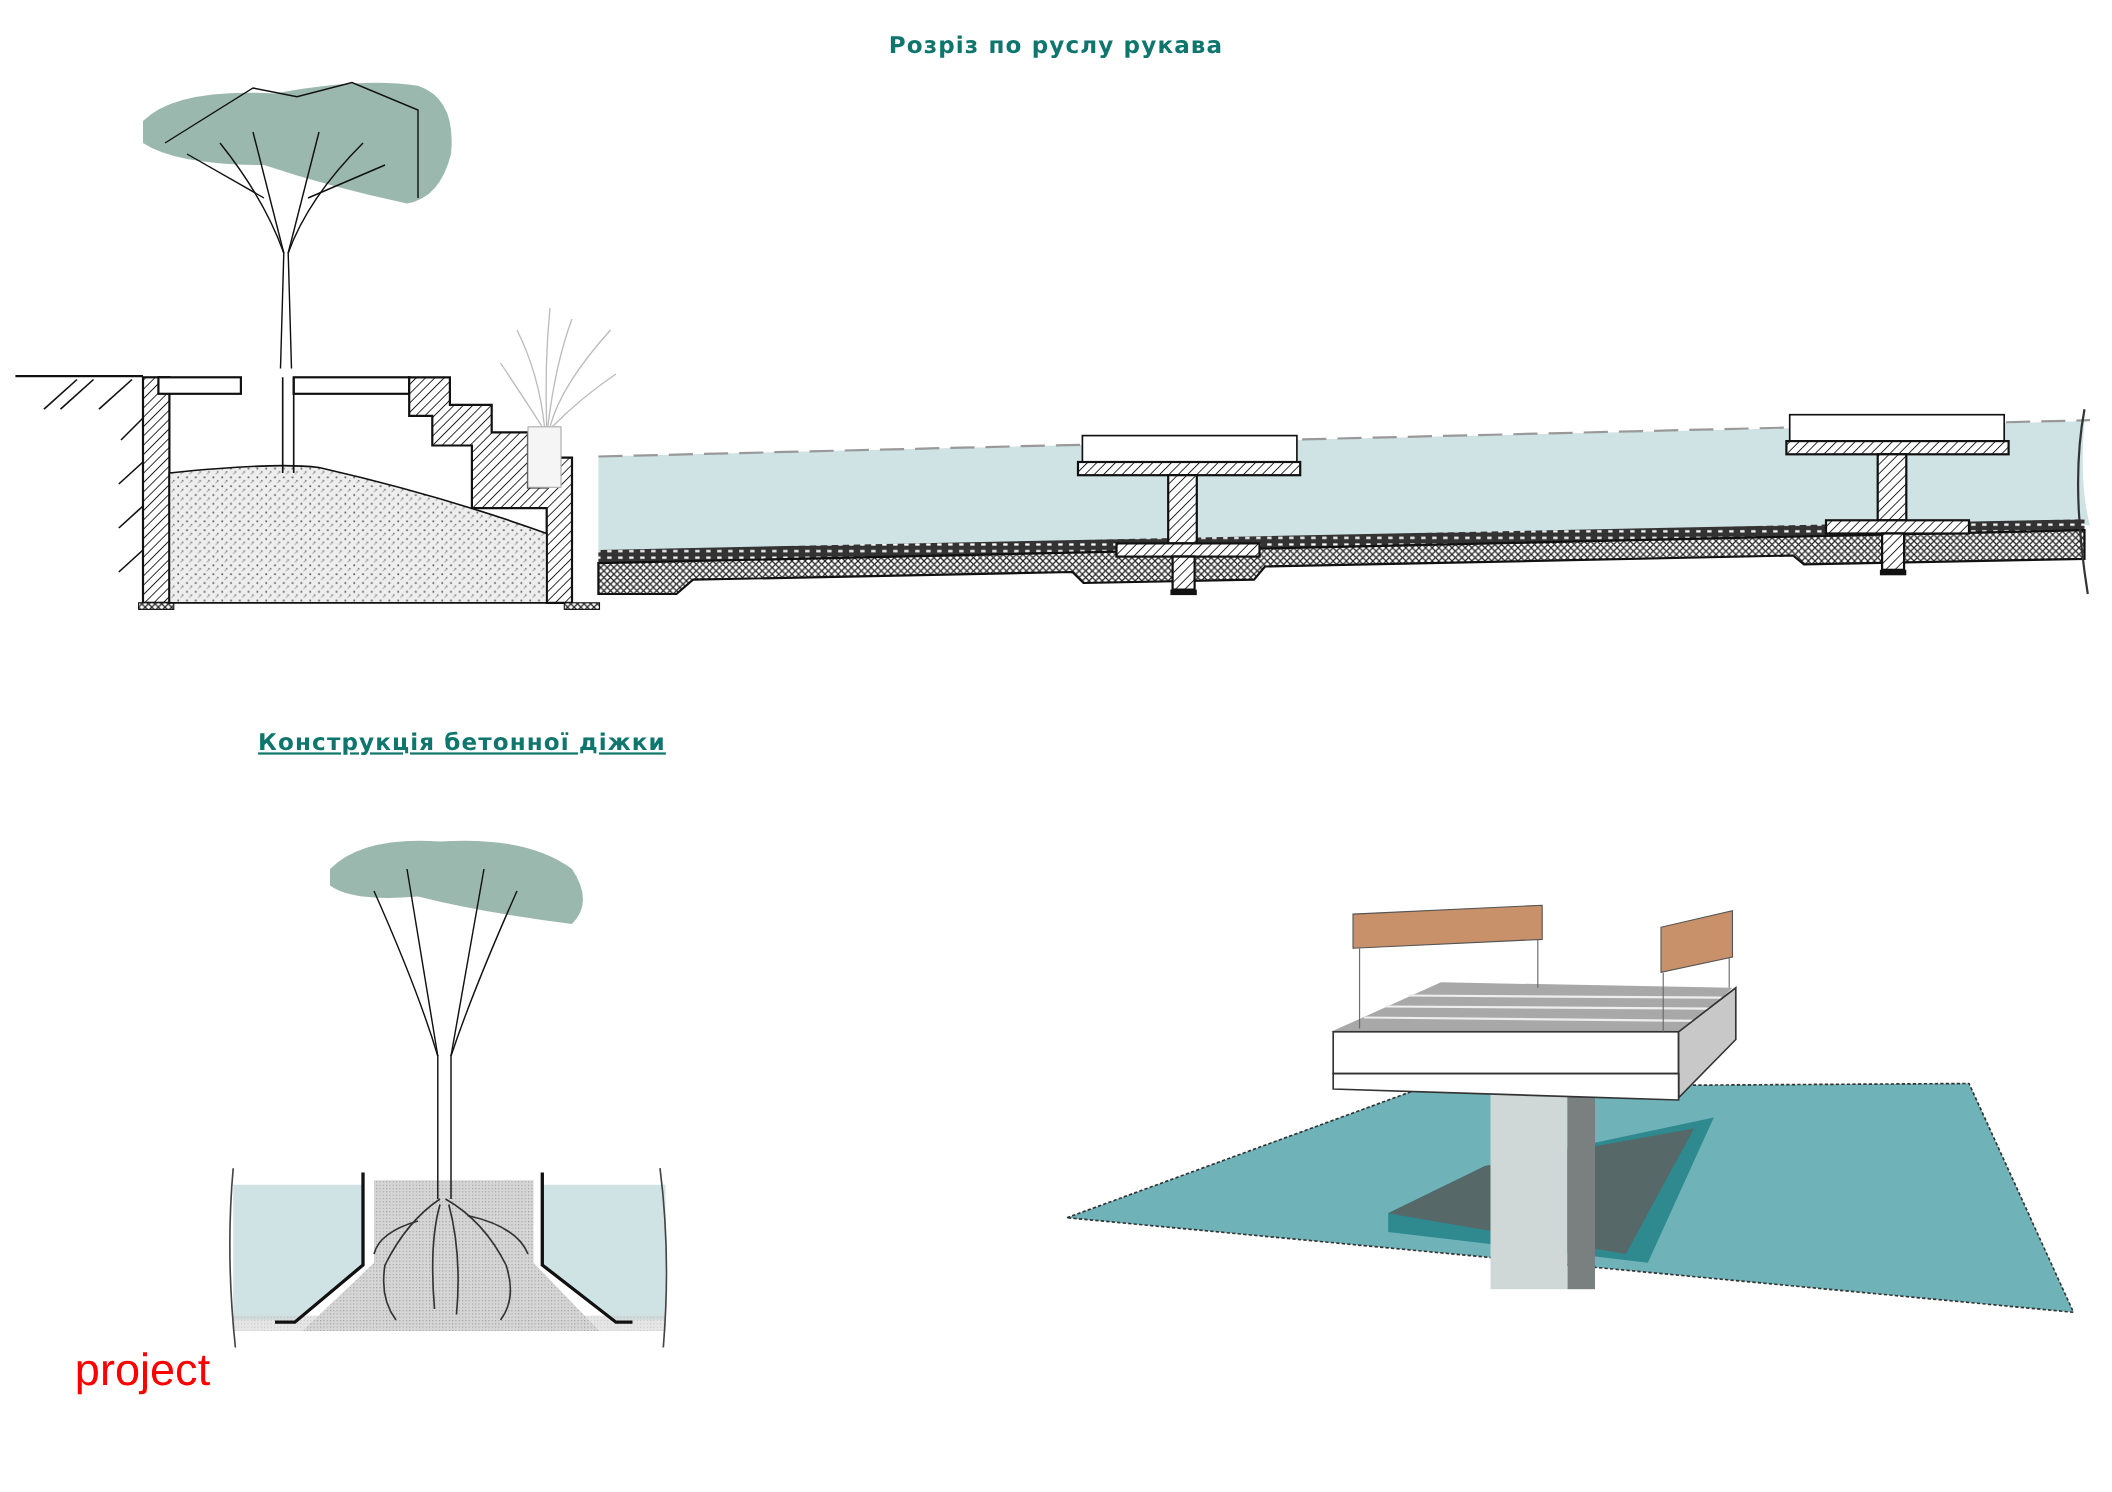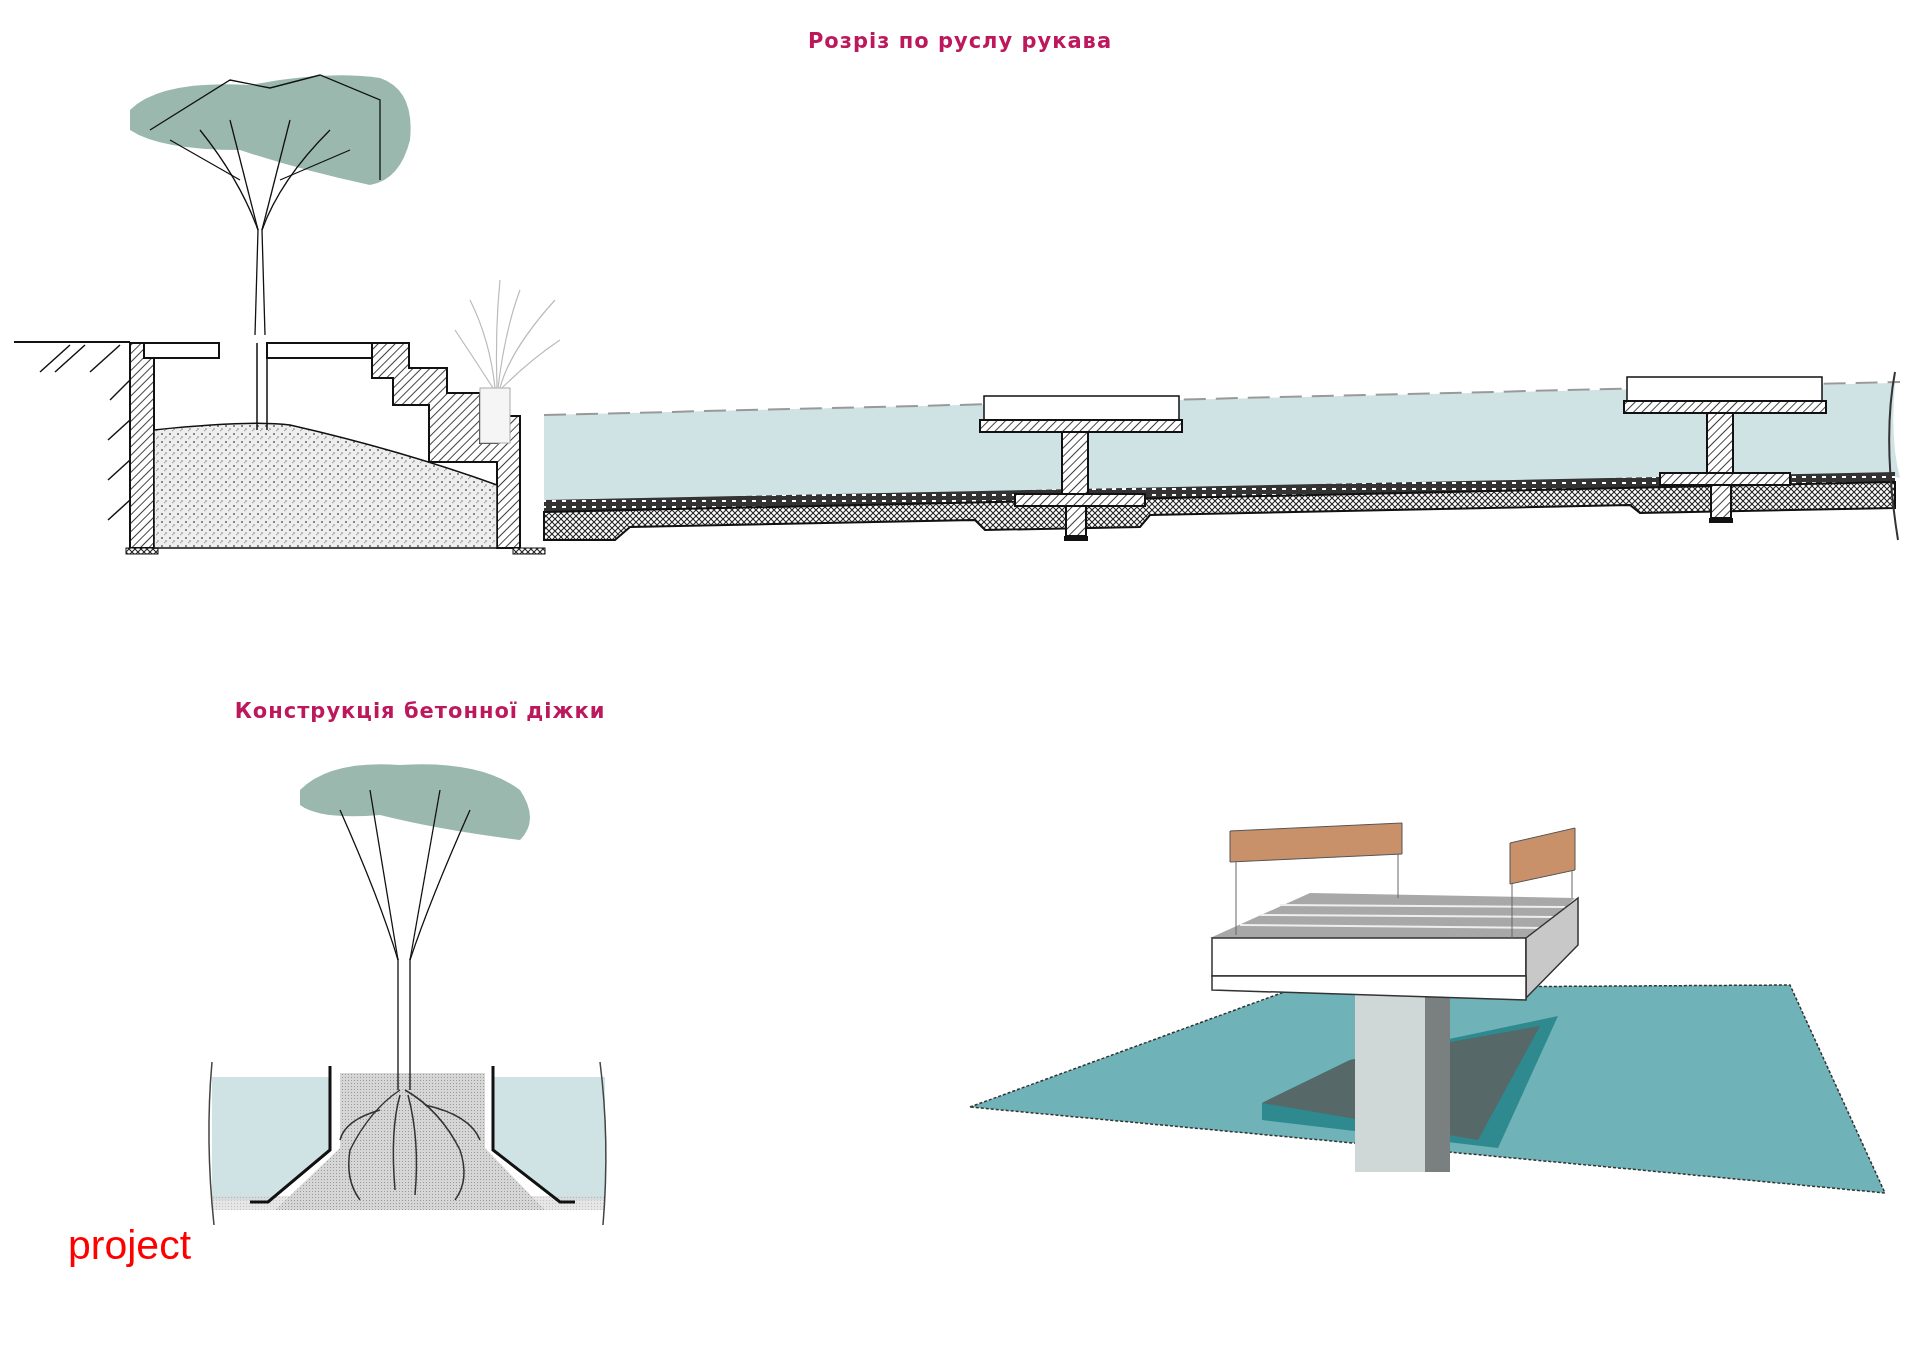--- a/index.html
+++ b/index.html
@@ -1,19 +1,19 @@
 <!DOCTYPE html>
 <html><head>
 <meta charset="utf-8">
 <style>
   html, body { margin:0; padding:0; background:#ffffff; }
   body { width:1920px; height:1356px; position:relative; overflow:hidden; font-family:"Liberation Sans", sans-serif; }
-  .title { position:absolute; font-family:"DejaVu Sans", sans-serif; font-weight:bold; color:#be185d; font-size:21px; letter-spacing:1px; text-align:center; line-height:30px; }
+  .title { position:absolute; font-family:"DejaVu Sans", sans-serif; font-weight:bold; color:#0f766e; font-size:21px; letter-spacing:1px; text-align:center; line-height:30px; }
   #t1 { left:760px; top:26px; width:400px; }
-  #t2 { left:220px; top:696px; width:400px; }
+  #t2 { left:220px; top:660px; width:400px;text-decoration:underline; }
   #t3 { left:1180px; top:660px; width:460px; }
   #project { position:absolute; left:68px; top:1222px; color:#ff0000; font-family:"Liberation Sans", sans-serif; font-size:41px; }
   svg { position:absolute; left:0; top:0; }
 </style>
 </head>
 <body>
 
 <div class="title" id="t1">Розріз по руслу рукава</div>
 <div class="title" id="t2">Конструкція бетонної діжки</div>
 <div class="title" id="t3">

